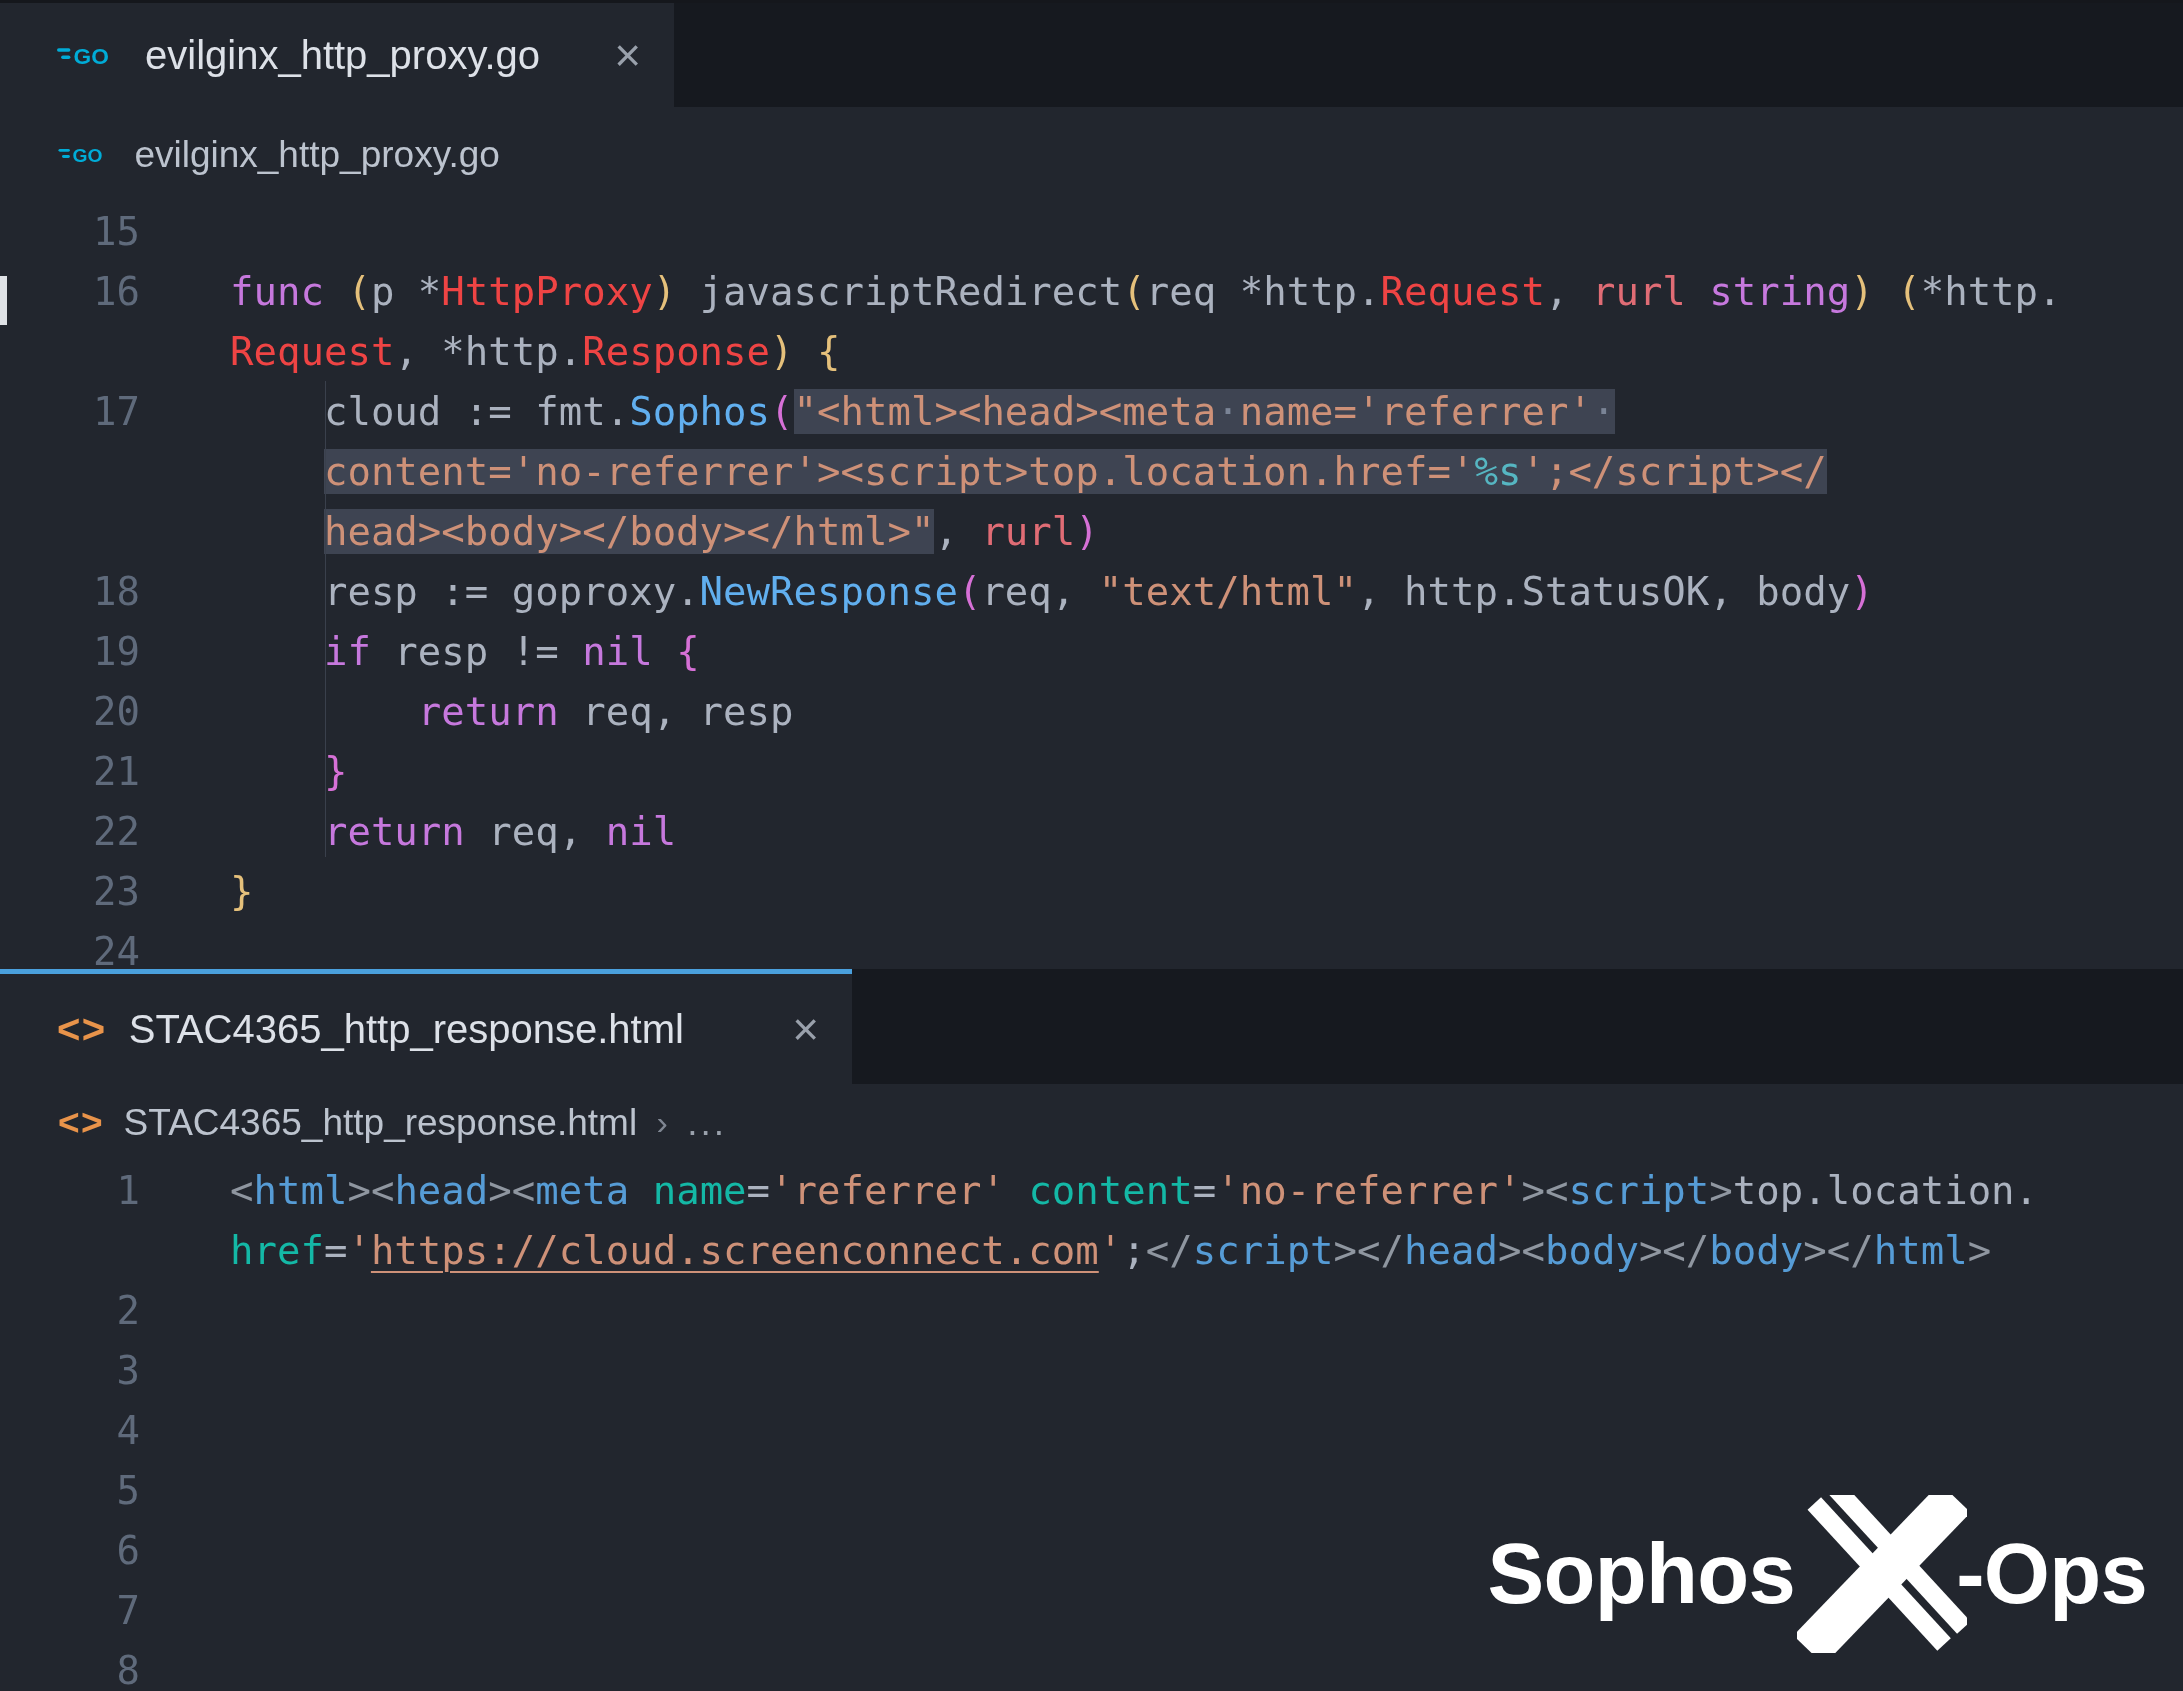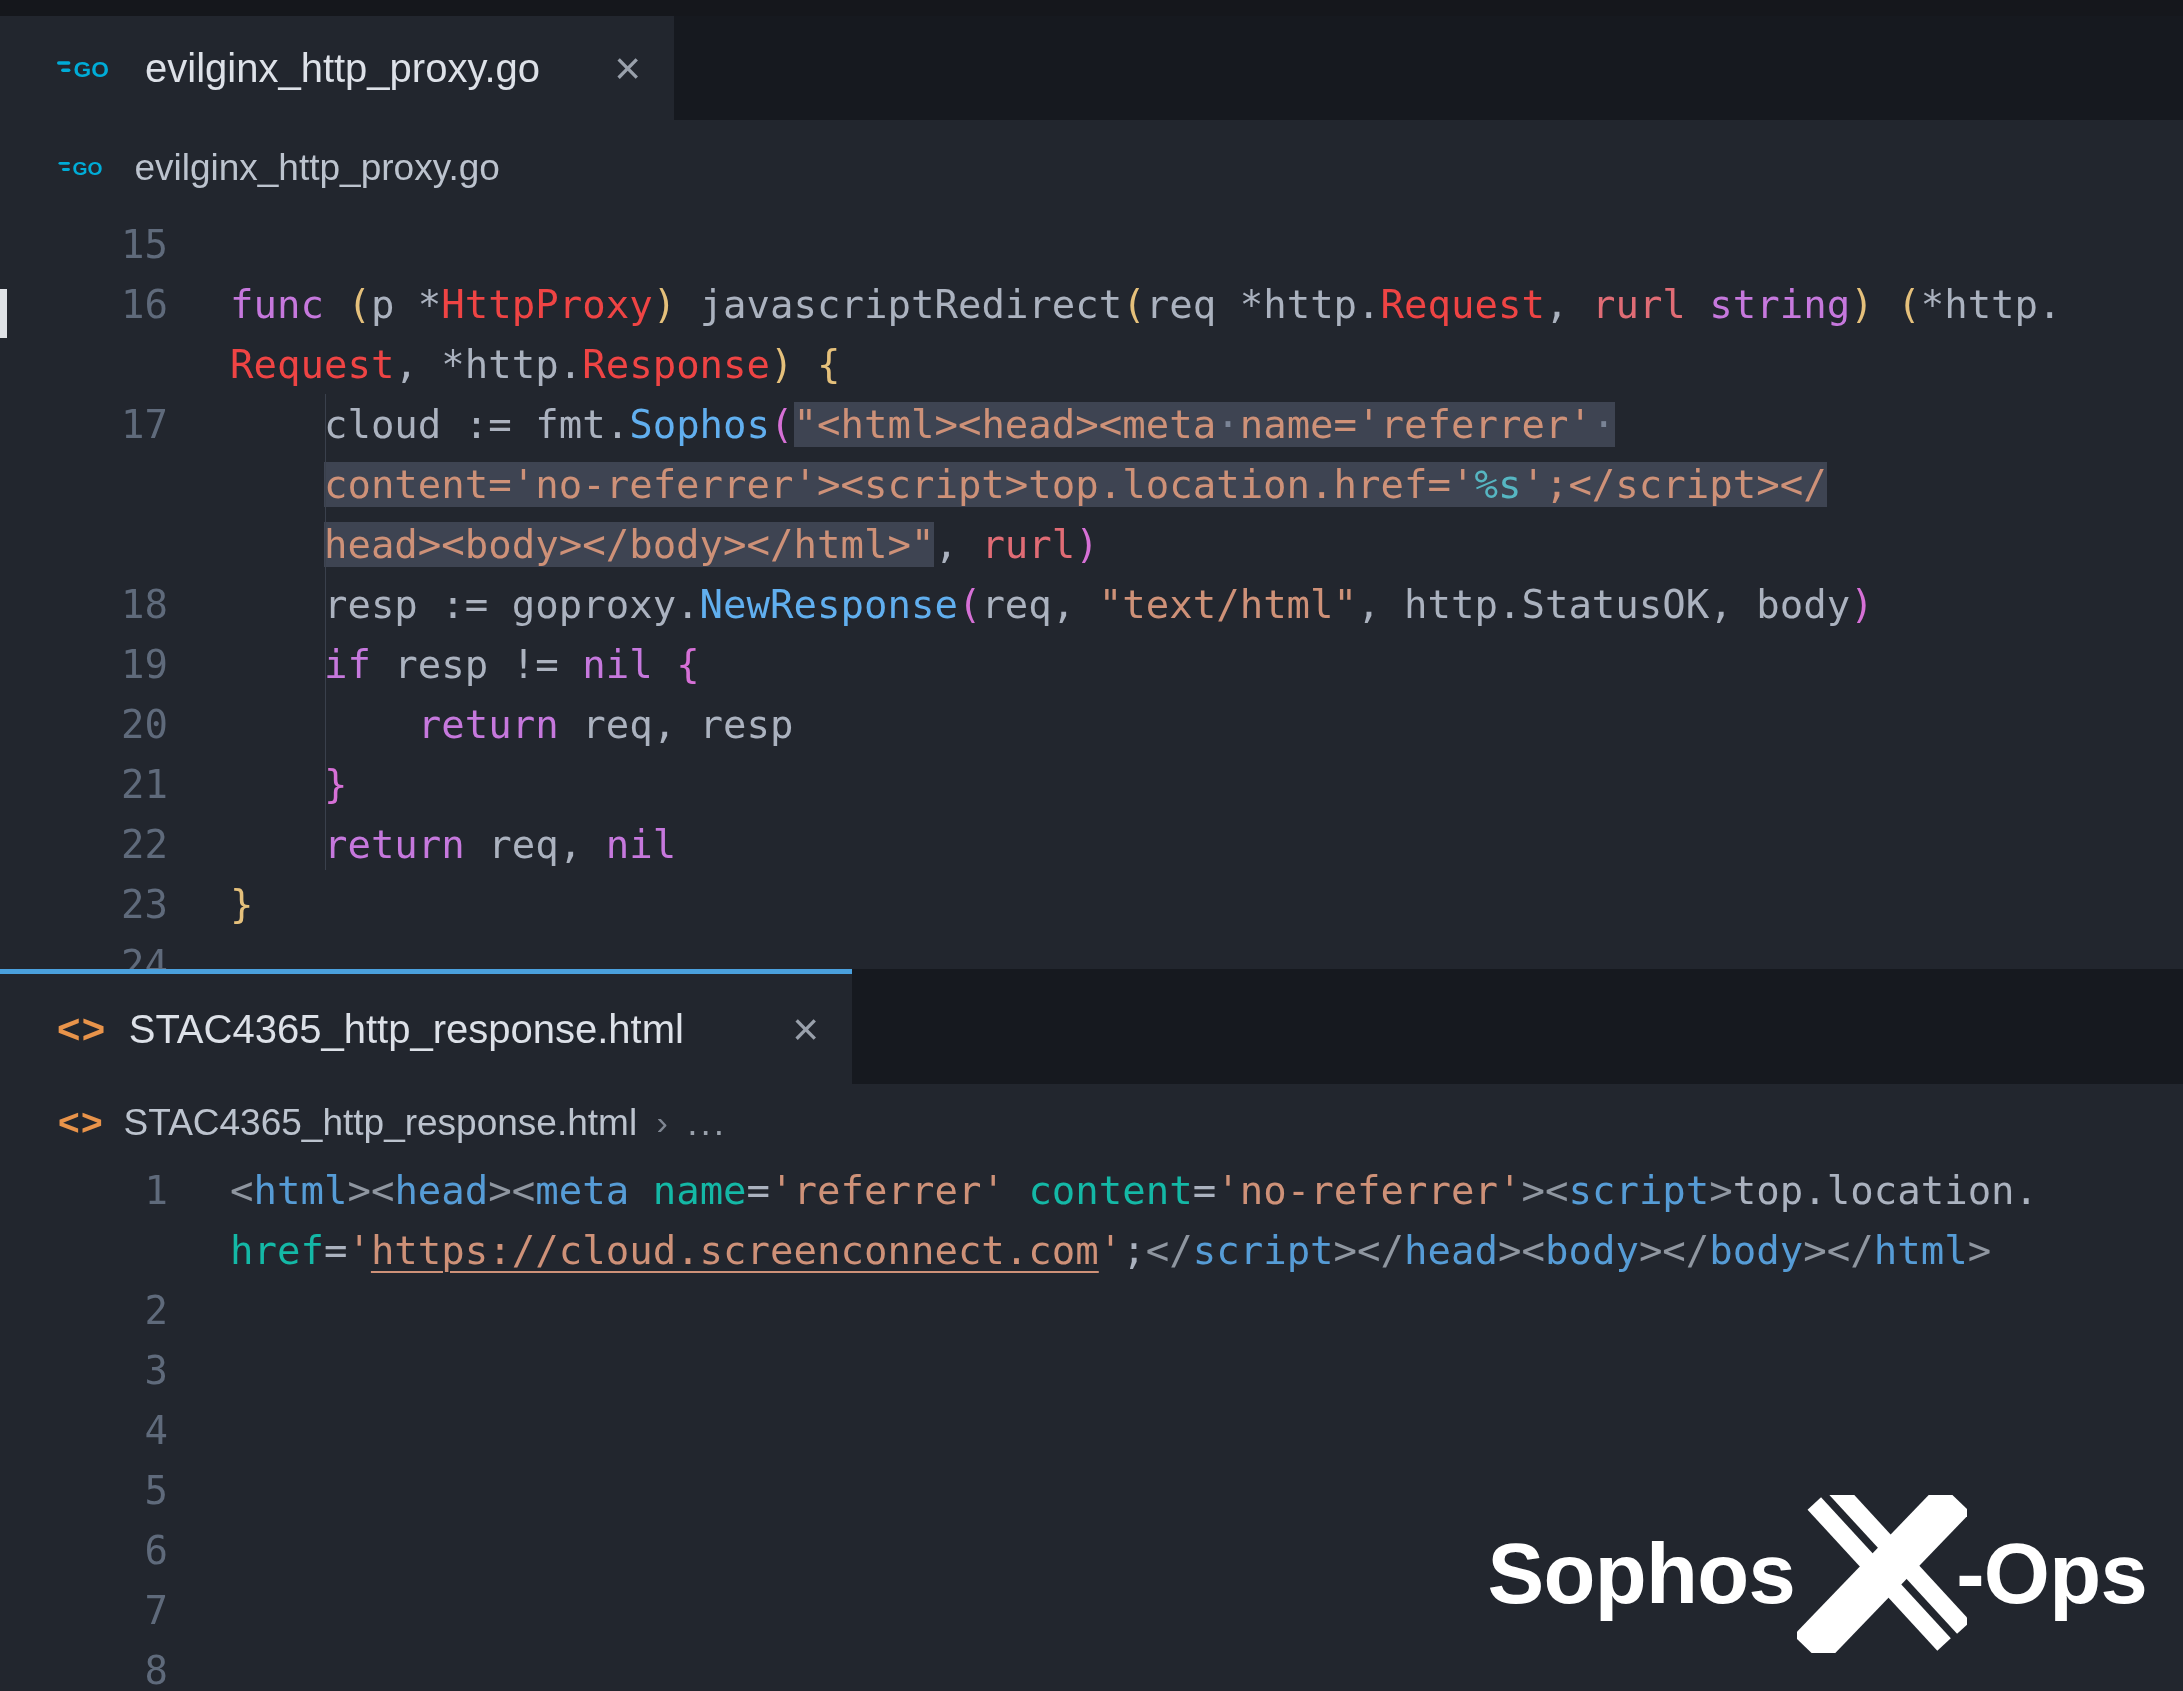--- a/index.html
+++ b/index.html
@@ -1,21 +1,21 @@
 <!DOCTYPE html>
 <html style="font-size:12px"><head>
 <meta charset="utf-8">
 <style>
   html,body{margin:0;padding:0;}
   body{
     width:2183px;height:1692px;position:relative;overflow:hidden;
     background:#15171c;font-family:"Liberation Sans",sans-serif;
   }
   .panel{position:absolute;left:0;right:0;background:#22262e;}
-  .panel.top{top:16px;height:1157px;}
+  .panel.top{top:3px;height:1157px;}
   .panel.bottom{top:969px;height:723px;}
 
   .tabbar{background:#16191f;display:flex;align-items:stretch;}
   .top .tabbar{height:104px;}
   .bottom .tabbar{height:115px;}
   .tab{
     box-sizing:border-box;height:100%;display:flex;align-items:center;
     background:#22262e;padding:0 33px 0 57px;cursor:pointer;
   }
   .top .tab{width:674px;}
@@ -33,21 +33,21 @@
   .crumb-ellipsis{color:#9aa1ac;font-size:37px;letter-spacing:3px;}
 
   .go-icon-text{font-weight:bold;}
   .html-icon{color:#e8934a;font-weight:bold;font-size:37px;letter-spacing:1.5px;}
   .bottom .tab .html-icon{font-size:40px;}
 
   .code{position:relative;}
   .crow{position:relative;height:60px;}
   .ln{
     position:absolute;left:0;top:0;width:140px;text-align:right;
-    color:#5f6a7b;font:39px/60px "DejaVu Sans Mono",monospace;padding-left:28px;
+    color:#5f6a7b;font:39px/60px "DejaVu Sans Mono",monospace;
   }
   .cl{
     display:block;margin-left:230px;white-space:pre;
     font:39px/60px "DejaVu Sans Mono",monospace;color:#abb2bf;
   }
   .c-df{color:#abb2bf}
   .c-kw{color:#c678dd}
   .c-ty{color:#ef4444}
   .c-fn{color:#61afef}
   .c-st{color:#ce9178}

